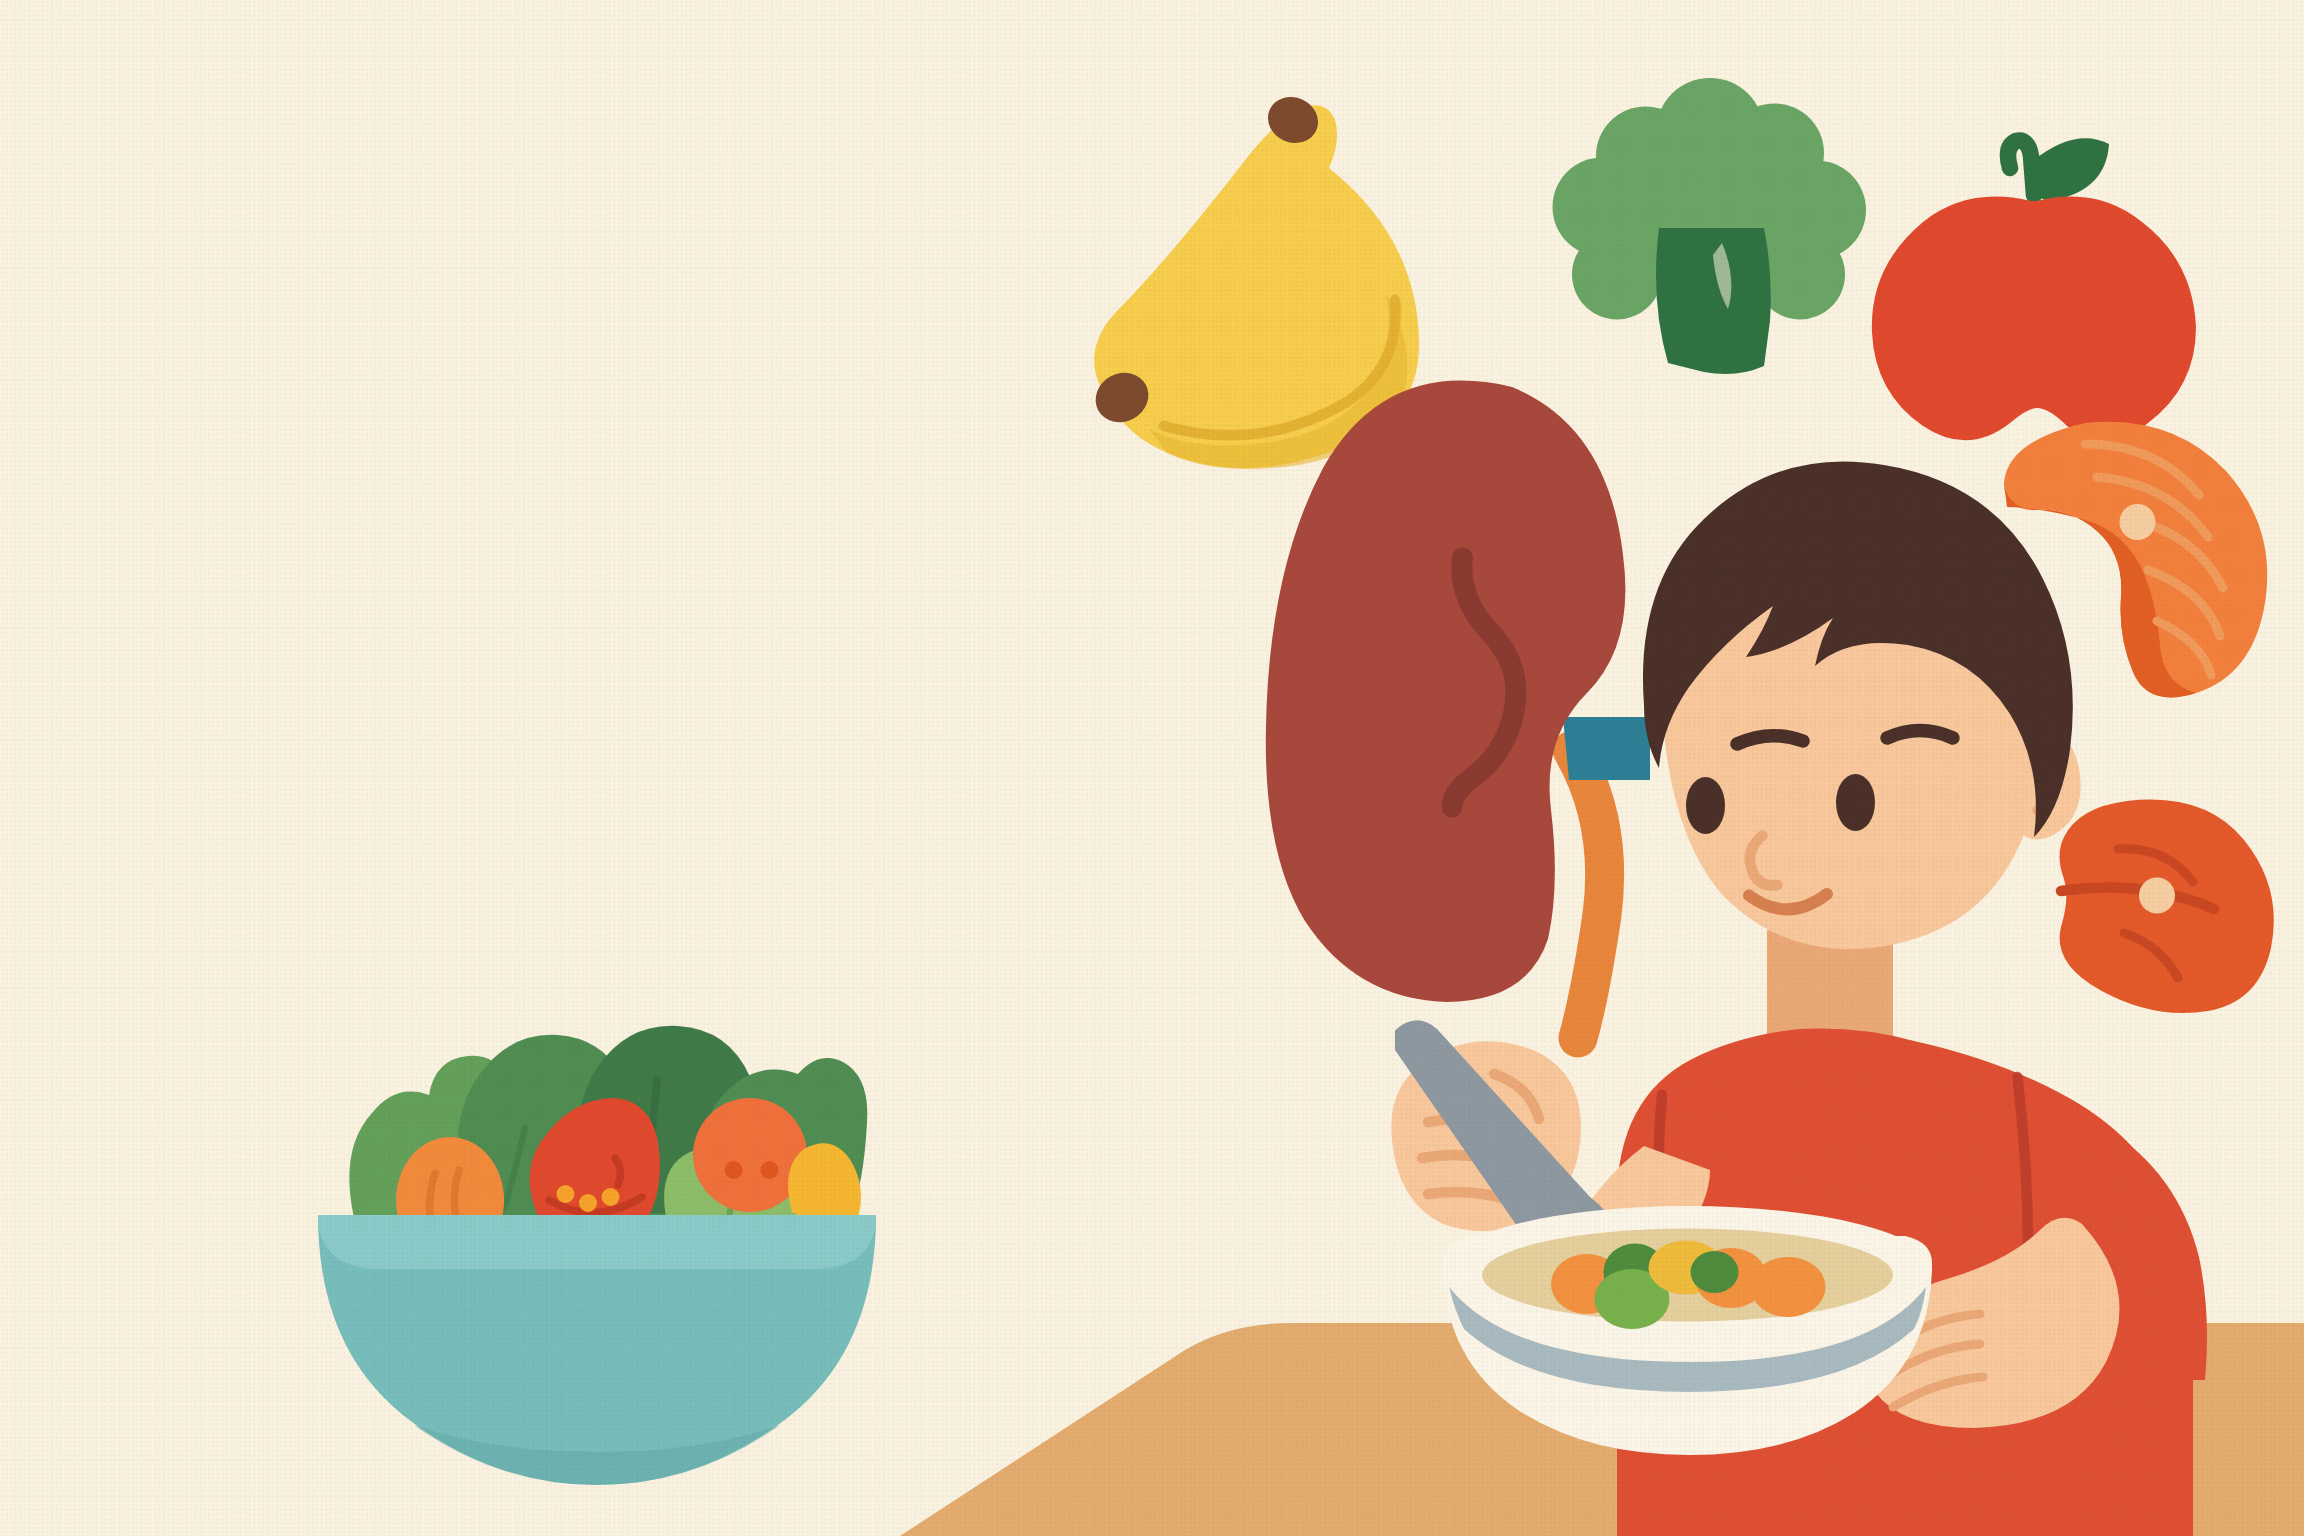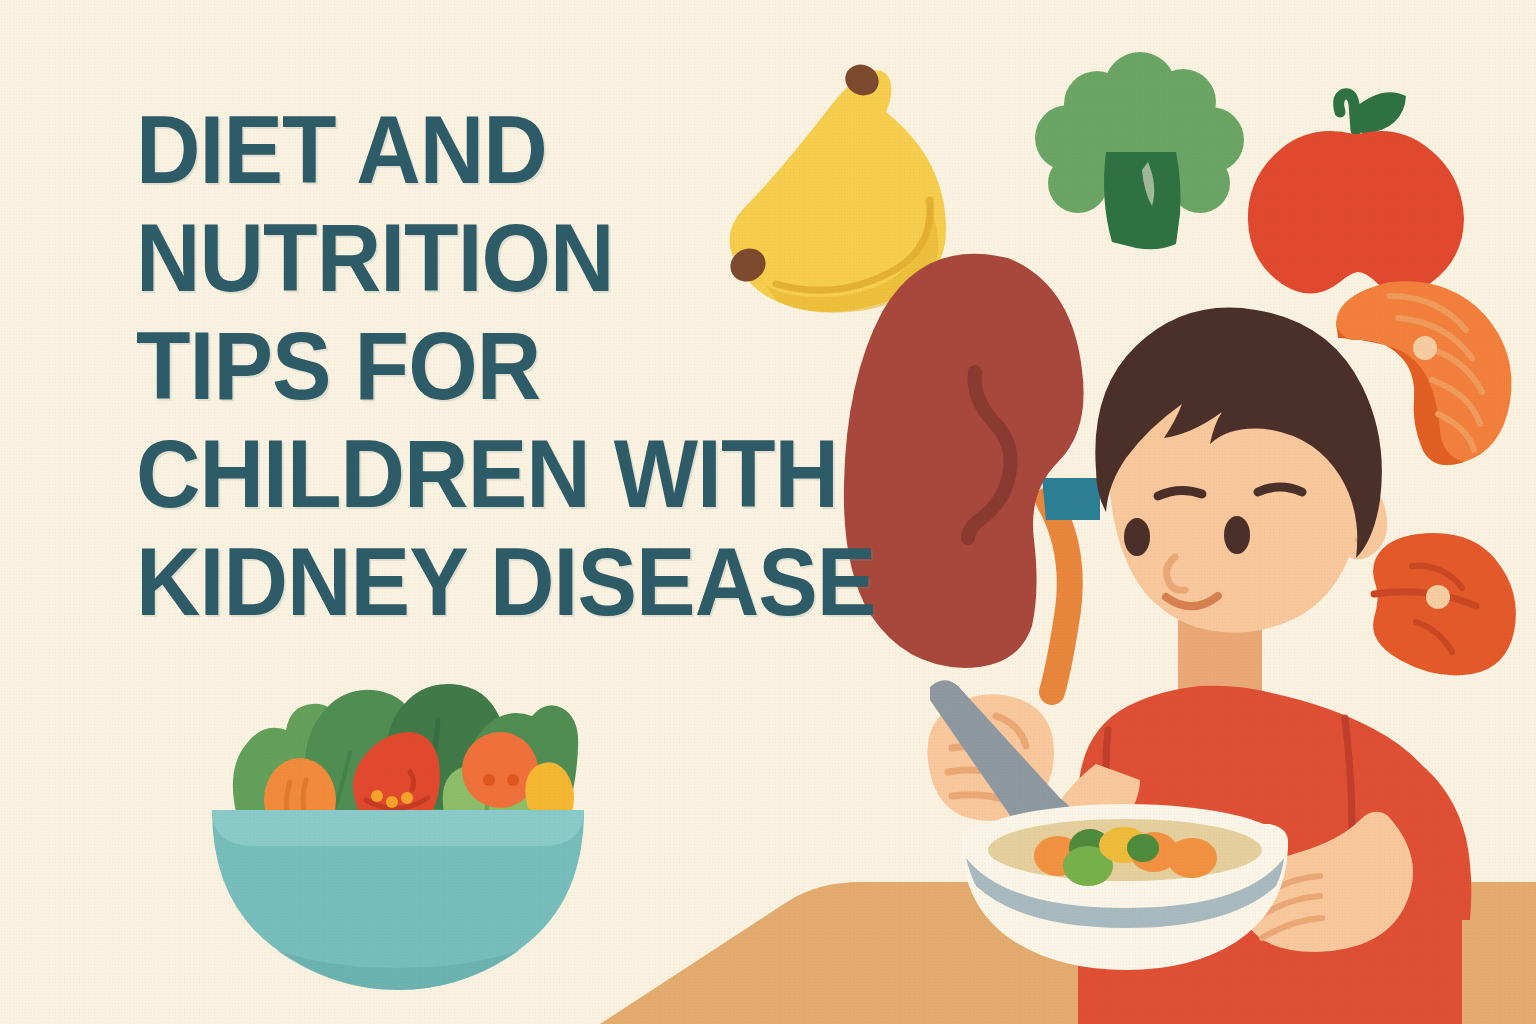--- a/index.html
+++ b/index.html
@@ -285,22 +285,15 @@
       <path d="M 212 810 L 584 810 Q 584 900 524 946
                Q 466 990 398 990 Q 330 990 272 946
                Q 212 900 212 810 Z" fill="#76bdbb"></path>
       <path d="M 212 810 Q 212 846 254 846 L 542 846 Q 584 846 584 810 Z" fill="#8acac8"></path>
       <path d="M 276 950 Q 332 990 398 990 Q 464 990 520 950
                Q 468 968 398 968 Q 328 968 276 950 Z" fill="#63aaa9" opacity="0.55"></path>
     </g>
 
   </svg>
 
-  <div id="title-layer">
-    <div class="title-line">Diet and</div>
-    <div class="title-line">Nutrition</div>
-    <div class="title-line">Tips for</div>
-    <div class="title-line">Children with</div>
-    <div class="title-line">Kidney Disease</div>
-  </div>
 
   <div class="grain"></div>
 </div>
 
 </body></html>

